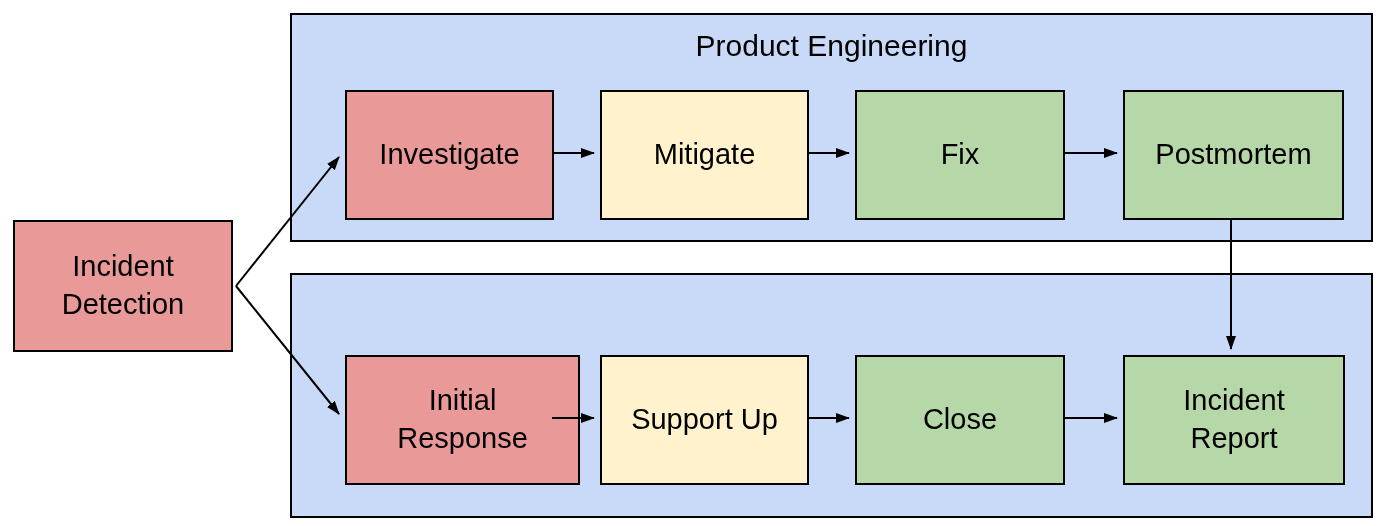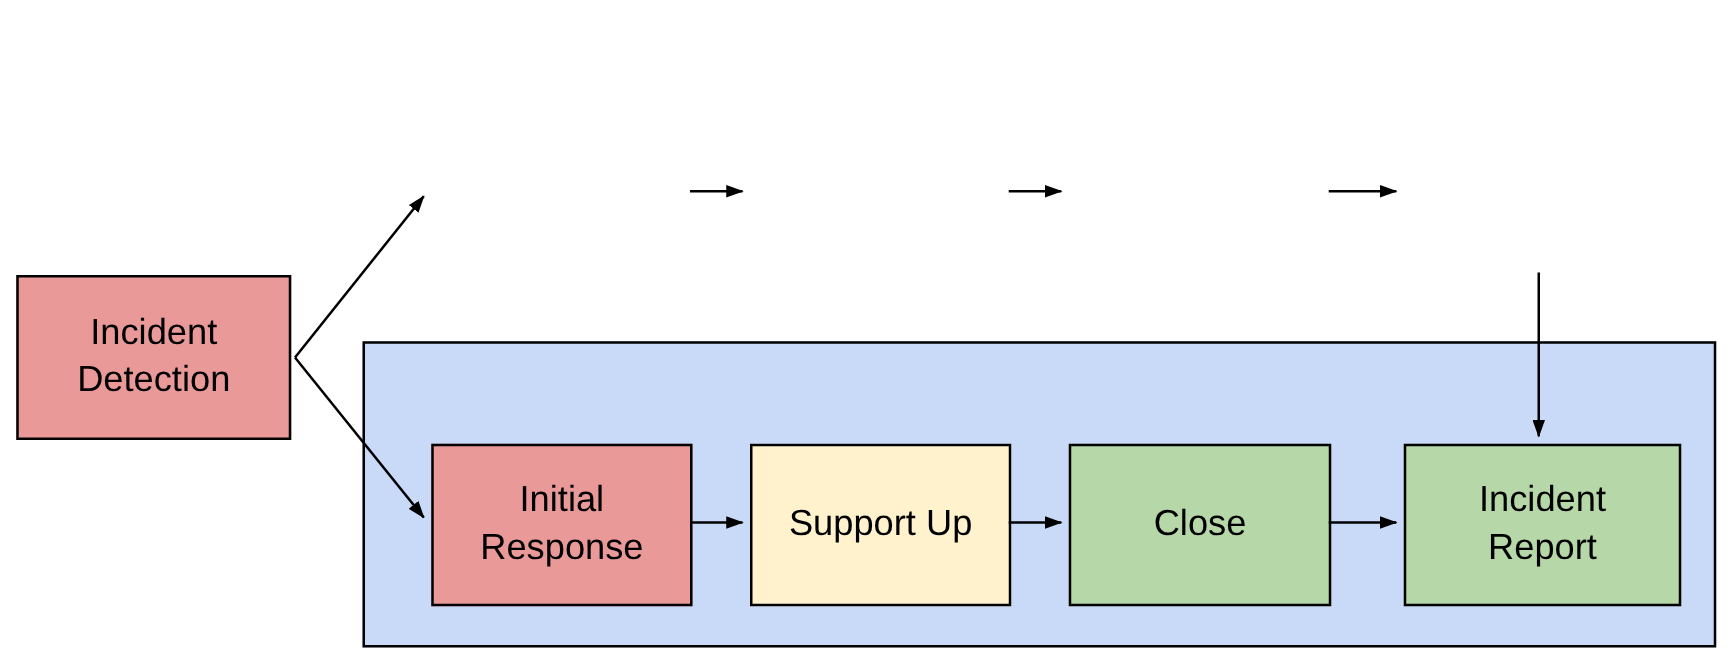--- a/index.html
+++ b/index.html
@@ -77,23 +77,38 @@
     <line x1="552" y1="418" x2="594" y2="418" stroke="#000000" stroke-width="2" marker-end="url(#ah)"></line>
     <line x1="807" y1="418" x2="849" y2="418" stroke="#000000" stroke-width="2" marker-end="url(#ah)"></line>
     <line x1="1063" y1="418" x2="1117" y2="418" stroke="#000000" stroke-width="2" marker-end="url(#ah)"></line>
   </svg>
 
   <div class="node" style="left: 13px; top: 220px; width: 220px; height: 132px; background-color: rgb(234, 153, 153);">
     <span class="node-label">Incident
 Detection</span>
   </div>
 
+  <div class="lane" style="left: 290px; top: 13px; width: 1083px; height: 229px; background-color: rgb(201, 218, 248);">
+    <div class="lane-title">Product Engineering</div>
+    <div class="node" style="left: 53px; top: 75px; width: 209px; height: 130px; background-color: rgb(234, 153, 153);">
+      <span class="node-label">Investigate</span>
+    </div>
+    <div class="node" style="left: 308px; top: 75px; width: 209px; height: 130px; background-color: rgb(255, 242, 204);">
+      <span class="node-label">Mitigate</span>
+    </div>
+    <div class="node" style="left: 563px; top: 75px; width: 210px; height: 130px; background-color: rgb(182, 215, 168);">
+      <span class="node-label">Fix</span>
+    </div>
+    <div class="node" style="left: 831px; top: 75px; width: 221px; height: 130px; background-color: rgb(182, 215, 168);">
+      <span class="node-label">Postmortem</span>
+    </div>
+  </div>
 
   <div class="lane" style="left: 290px; top: 273px; width: 1083px; height: 245px; background-color: rgb(201, 218, 248);">
-    <div class="node" style="left: 53px; top: 80px; width: 209px; height: 130px; background-color: rgb(234, 153, 153);">
+    <div class="node" style="left: 53px; top: 80px; width: 235px; height: 130px; background-color: rgb(234, 153, 153);">
       <span class="node-label">Initial
 Response</span>
     </div>
     <div class="node" style="left: 308px; top: 80px; width: 209px; height: 130px; background-color: rgb(255, 242, 204);">
       <span class="node-label">Support Up</span>
     </div>
     <div class="node" style="left: 563px; top: 80px; width: 210px; height: 130px; background-color: rgb(182, 215, 168);">
       <span class="node-label">Close</span>
     </div>
     <div class="node" style="left: 831px; top: 80px; width: 222px; height: 130px; background-color: rgb(182, 215, 168);">

